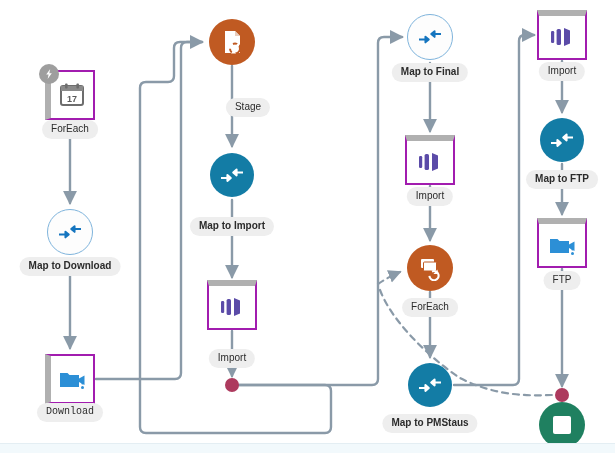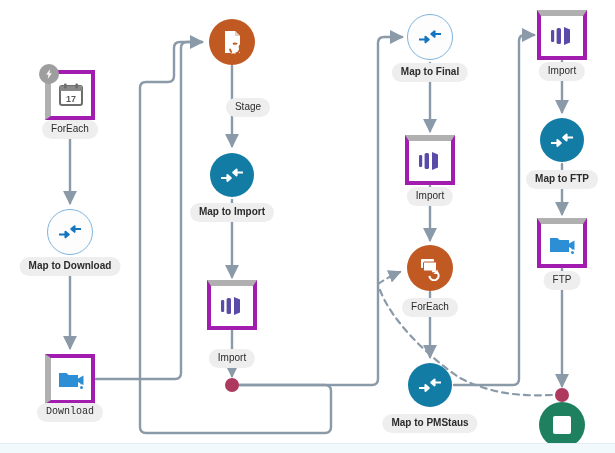--- a/index.html
+++ b/index.html
@@ -45,21 +45,21 @@
   .circ.white  { background: #fdfdfd; border: 1.4px solid #7fb4dc; }
 
   
   .card {
     position: absolute;
     background: #ffffff;
     box-sizing: border-box;
     display: flex;
     align-items: center;
     justify-content: center;
-    border: 4px solid #a21caf;
+    border: 2px solid #a21caf;
   }
   .card.sz-c { width: 50px; height: 50px; left: -25px; top: -25px; }
   .card.topbar { border-top: 6px solid #b0b0b0; }
   .card.leftbar { border-left: 6px solid #b0b0b0; }
 
   
   .pill {
     position: absolute;
     transform: translateX(-50%);
     background: #eeeeee;
@@ -210,21 +210,21 @@
     <div class="pill" style="left:16px; top:32px;margin-top:24px;">Stage</div>
   </div>
 
   <div class="node" style="left:232px; top:175px;">
     <div class="circ sz-b teal">
       <svg width="26" height="26" viewBox="0 0 26 26">
         <path d="M2,16 L10,16 M8.4,13.1 L11.8,16 L8.4,18.9 Z" fill="#ffffff" stroke="#ffffff" stroke-width="2" stroke-linejoin="round"></path>
         <path d="M24,10.5 L16,10.5 M17.6,7.6 L14.2,10.5 L17.6,13.4 Z" fill="#ffffff" stroke="#ffffff" stroke-width="2" stroke-linejoin="round"></path>
       </svg>
     </div>
-    <div class="pill bold" style="left:0; top:28px;">Map to Import</div>
+    <div class="pill bold" style="left:0; top:42px;">Map to Import</div>
   </div>
 
   <div class="node" style="left:232px; top:305px;">
     <div class="card sz-c topbar">
       <svg width="26" height="22" viewBox="0 0 26 22">
         <rect x="2" y="5" width="3.2" height="12" rx="1.2" fill="#5b4ba8"></rect>
         <rect x="7.6" y="3" width="4.4" height="16" rx="1.6" fill="#5b4ba8"></rect>
         <path d="M15,2 L21,4.5 L21,17.5 L15,20 Z" fill="#5b4ba8"></path>
       </svg>
     </div>

